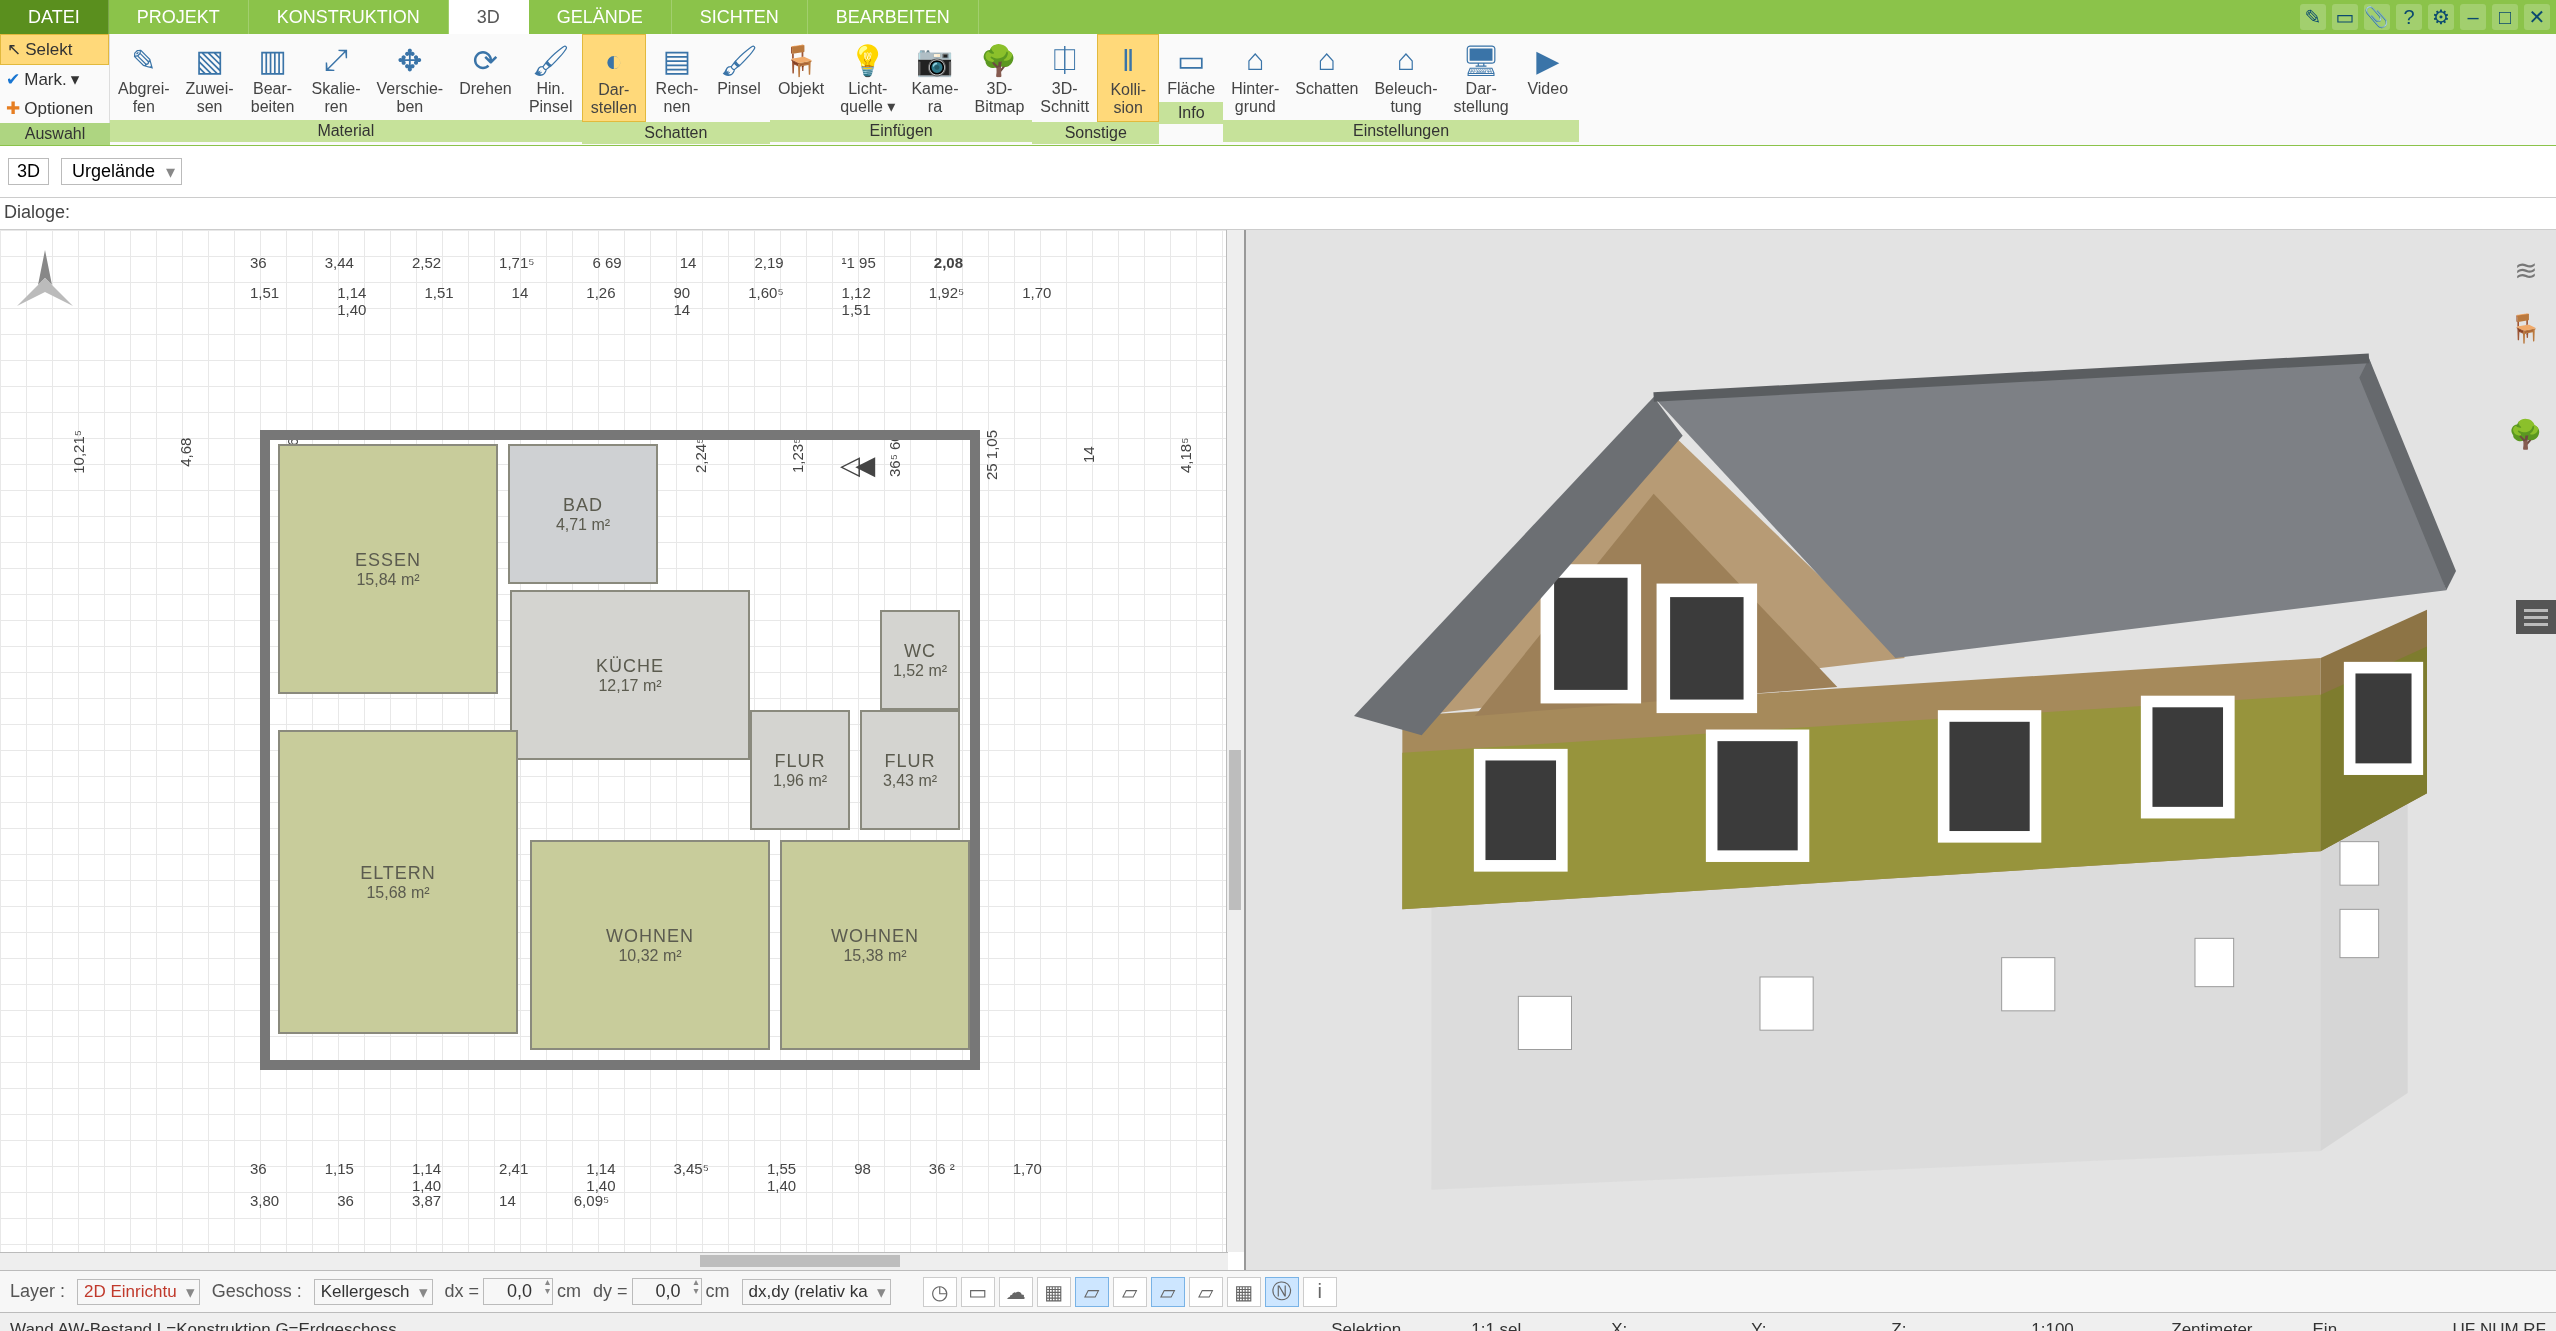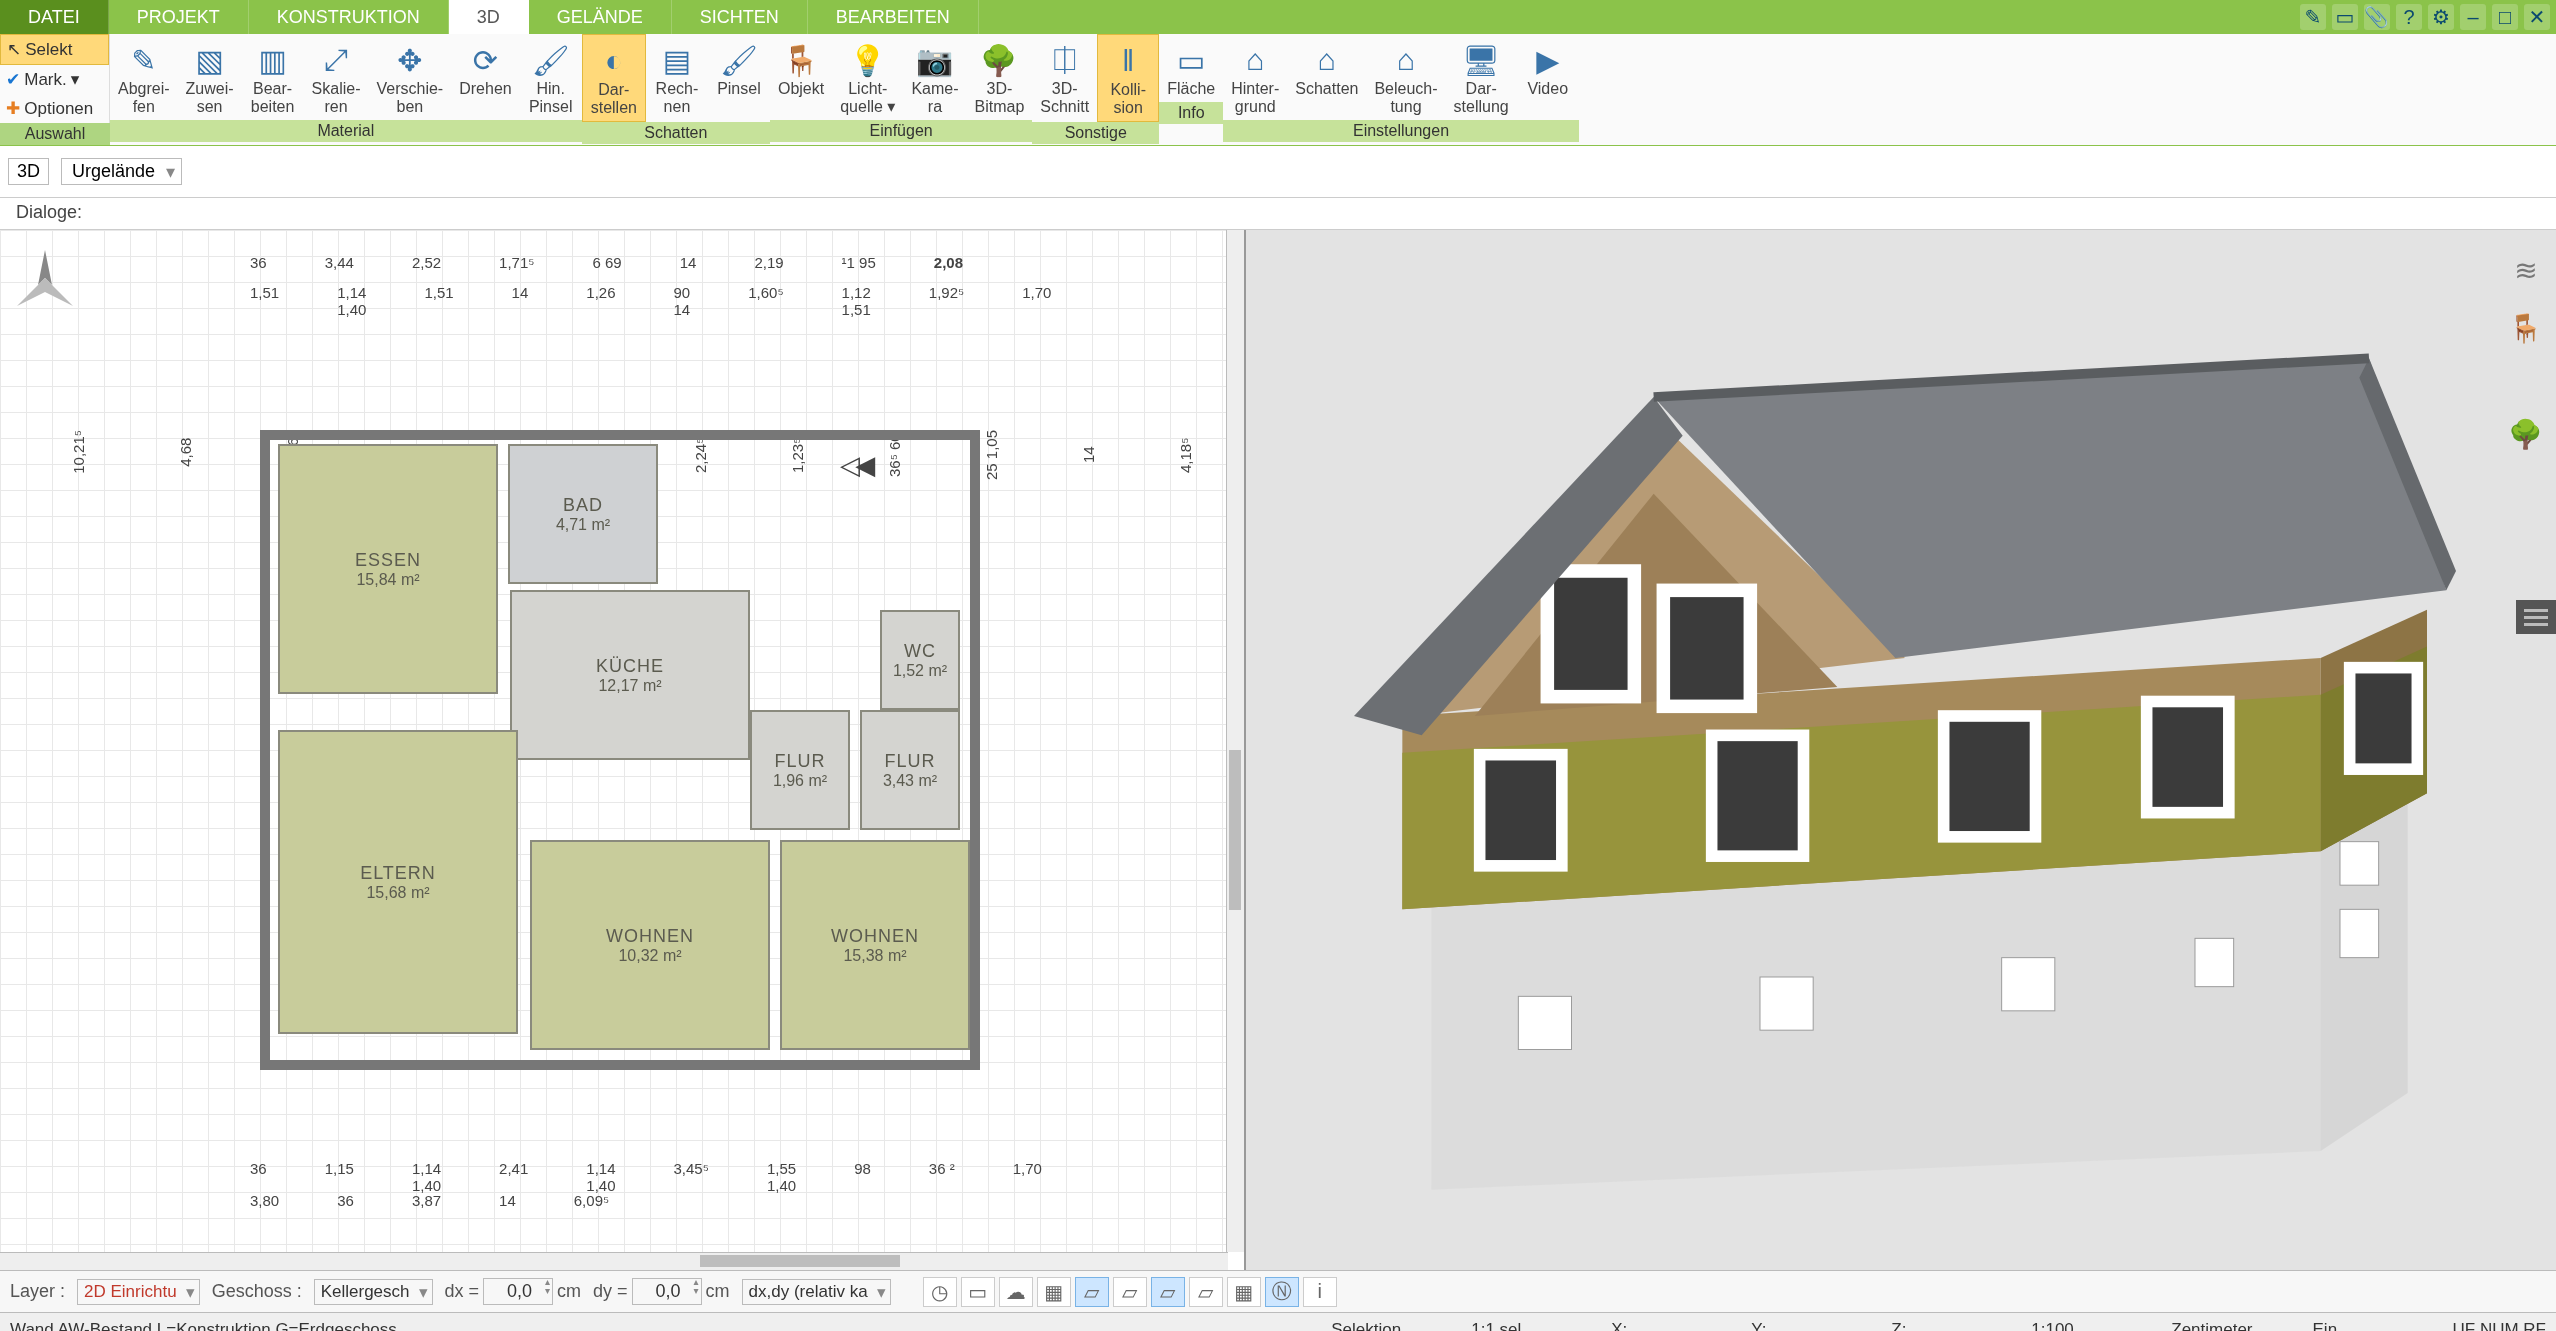--- a/index.html
+++ b/index.html
@@ -31,21 +31,21 @@
 .selcol { display:flex; flex-direction:column; border-right:1px solid #ddd; min-width:110px;}
 .selcol div { display:flex; align-items:center; gap:4px; padding:4px 6px; font-size:17px; color:#333; cursor:pointer; }
 .selcol .prim { background:#ffd97a; border:1px solid #e2b93d; }
 
 
 .propbar { display:flex; align-items:center; gap:12px; padding:6px 8px; border-bottom:1px solid #ccc; font-size:18px; height:52px; }
 .propbar .box { background:#fff; border:1px solid #bbb; padding:2px 8px; }
 .propbar .cb  { border:1px solid #bbb; padding:2px 26px 2px 10px; position:relative; }
 .propbar .cb:after{ content:"▾"; position:absolute; right:6px; top:2px; color:#888; }
 
-.dlgbar { height:32px; border-bottom:1px solid #ccc; padding:4px 16px; font-size:18px; color:#444; }
+.dlgbar { height:32px; border-bottom:1px solid #ccc; padding:4px 4px; font-size:18px; color:#444; }
 
 
 .work { display:flex; height:1040px; }
 .view2d, .view3d { position:relative; overflow:hidden; }
 .view2d { flex:0 0 1246px; border-right:2px solid #999; background:#fff;
           background-image:
             linear-gradient(#e8e8e8 1px, transparent 1px),
             linear-gradient(90deg,#e8e8e8 1px, transparent 1px),
             linear-gradient(#cfcfcf 1px, transparent 1px),
             linear-gradient(90deg,#cfcfcf 1px, transparent 1px);

